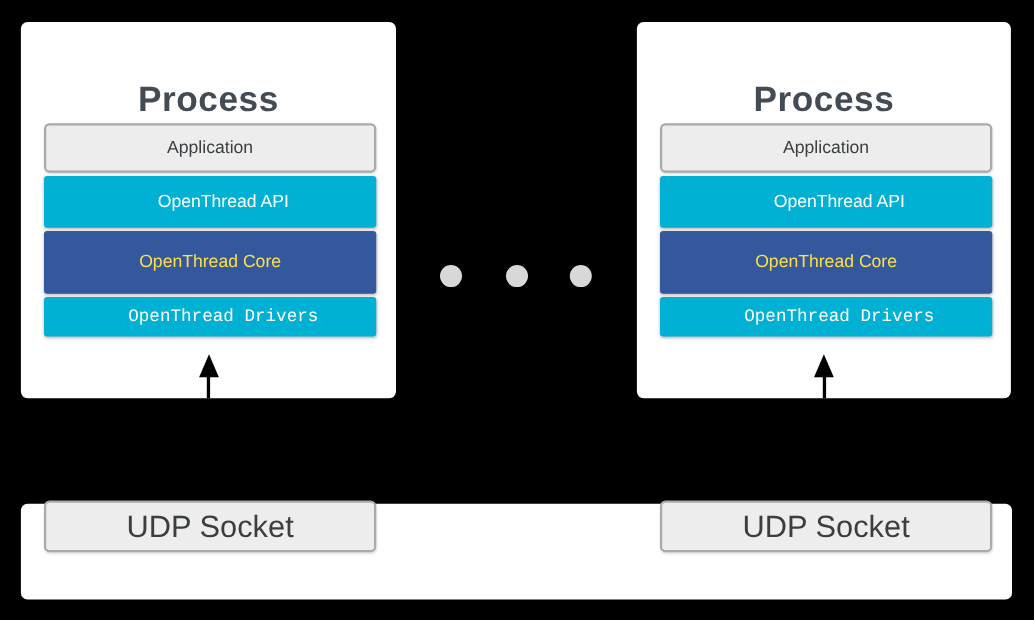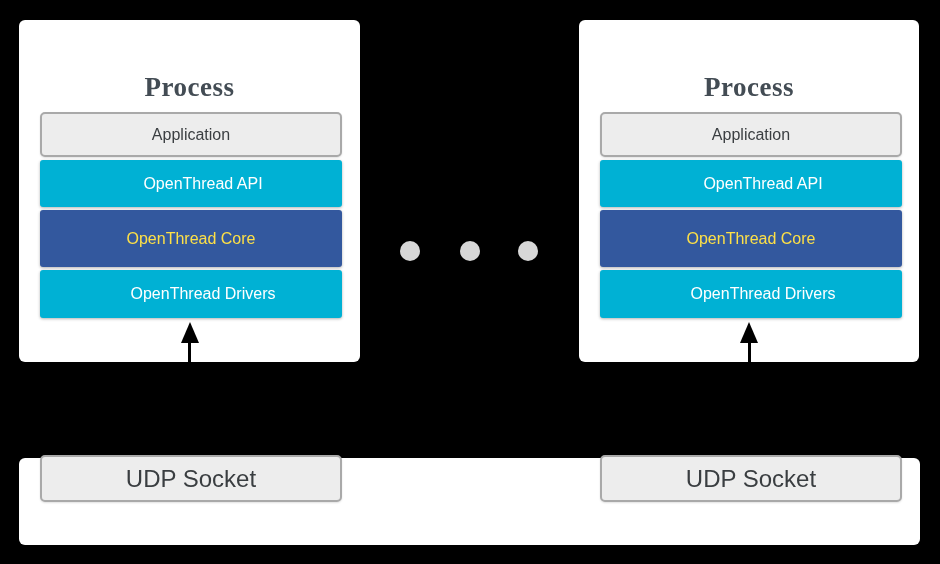--- a/index.html
+++ b/index.html
@@ -17,24 +17,23 @@
     top: 20px; height: 342px;
     background: var(--white, #fff);
     border-radius: 6px;
   }
   .process-box.left  { left: 19px;  width: 341px; }
   .process-box.right { left: 579px; width: 340px; }
   .process-title {
     position: absolute; top: 52px; left: 0; right: 0;
     margin: 0;
     text-align: center;
-    font-size: 27px; font-weight: bold;
+    font-size: 32px; font-weight: bold;
     color: var(--title-text, #434c54);
     letter-spacing: 0.5px;
-    font-family: Liberation Serif, serif;
   }
   .stack {
     position: absolute; left: 21px; top: 92px; width: 302px;
     display: flex; flex-direction: column;
   }
   .layer {
     display: flex; align-items: center; justify-content: center;
     font-size: 16px;
     border-radius: 3px;
     margin-bottom: 3px;
@@ -50,21 +49,21 @@
   }
   .layer.cyan {
     background: var(--cyan, #00b1d4);
     color: #fff;
     box-shadow: 0 1px 3px rgba(0,0,0,.3);
     padding-left: 24px;
   }
   .layer.api     { height: 47px; }
   .layer.core    { height: 57px; background: var(--blue, #33589e); color: #fde047;
                    box-shadow: 0 1px 3px rgba(0,0,0,.3); }
-  .layer.drivers { height: 48px; }
+  .layer.drivers { height: 36px; font-family: Liberation Mono, monospace; }
   .arrow {
     position: absolute; left: 50%; transform: translateX(-50%);
     top: 302px; width: 18px; height: 60px;
   }
   .arrow .head {
     width: 0; height: 0; margin: 0 auto;
     border-left: 9px solid transparent;
     border-right: 9px solid transparent;
     border-bottom: 21px solid #000;
   }
@@ -88,21 +87,21 @@
     border-radius: 6px;
   }
   .udp {
     position: absolute; top: 455px;
     width: 302px; height: 47px;
     background: var(--gray-fill, #ededed);
     border: 2px solid var(--gray-border, #a9a9a9);
     border-radius: 5px;
     box-sizing: border-box;
     display: flex; align-items: center; justify-content: center;
-    font-size: 24px;
+    font-size: 28px;
     color: var(--dark-text, #3a3e41);
     box-shadow: 0 1px 2px rgba(0,0,0,.12);
   }
   .udp.left  { left: 40px; }
   .udp.right { left: 600px; }
   .kernel-label {
     position: absolute;
     left: 342px; top: 486px; width: 258px;
     text-align: center;
     font-size: 28px; font-weight: bold;

